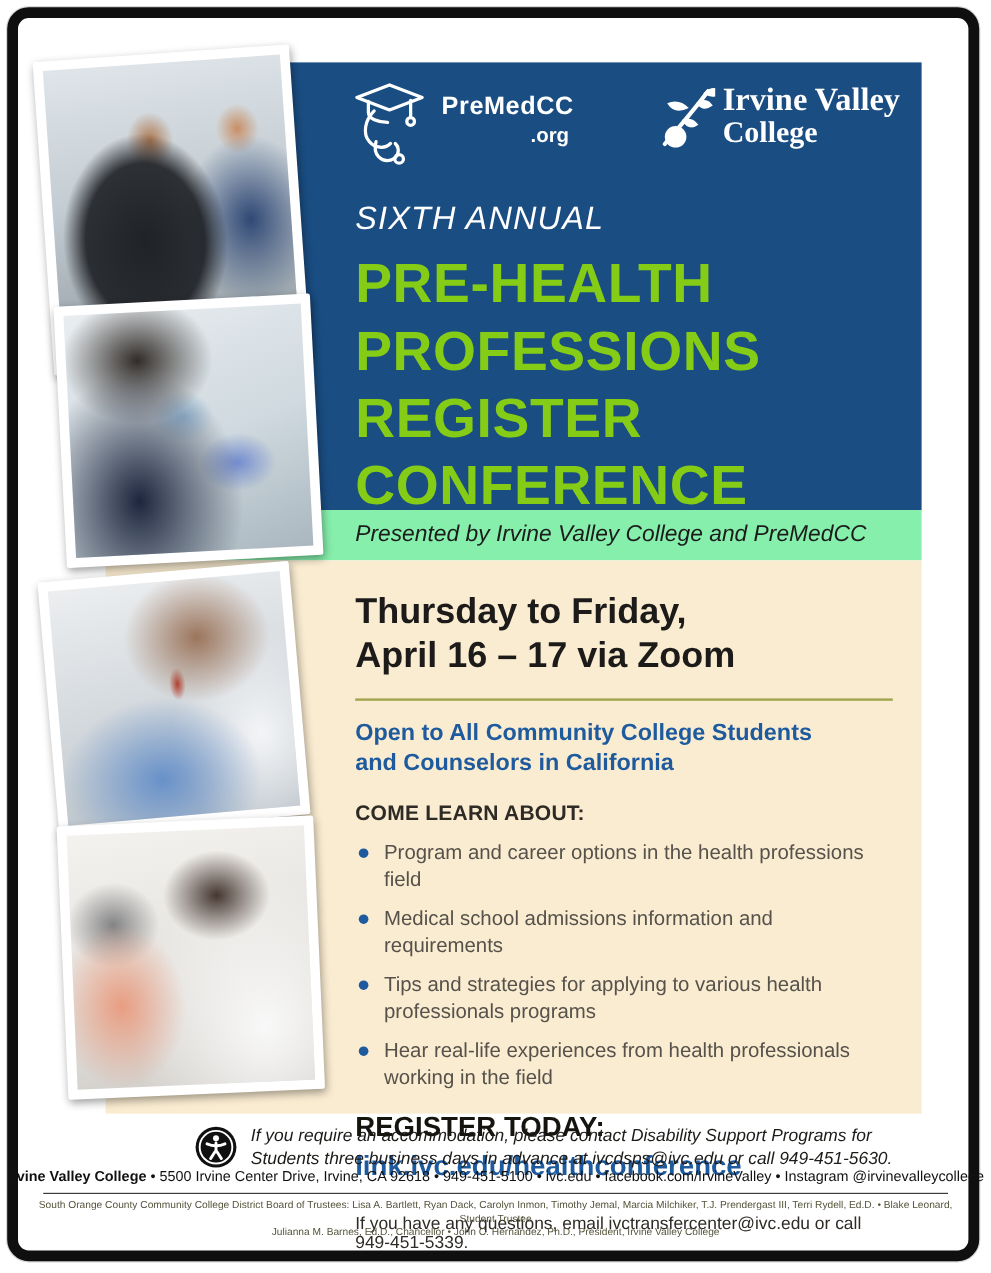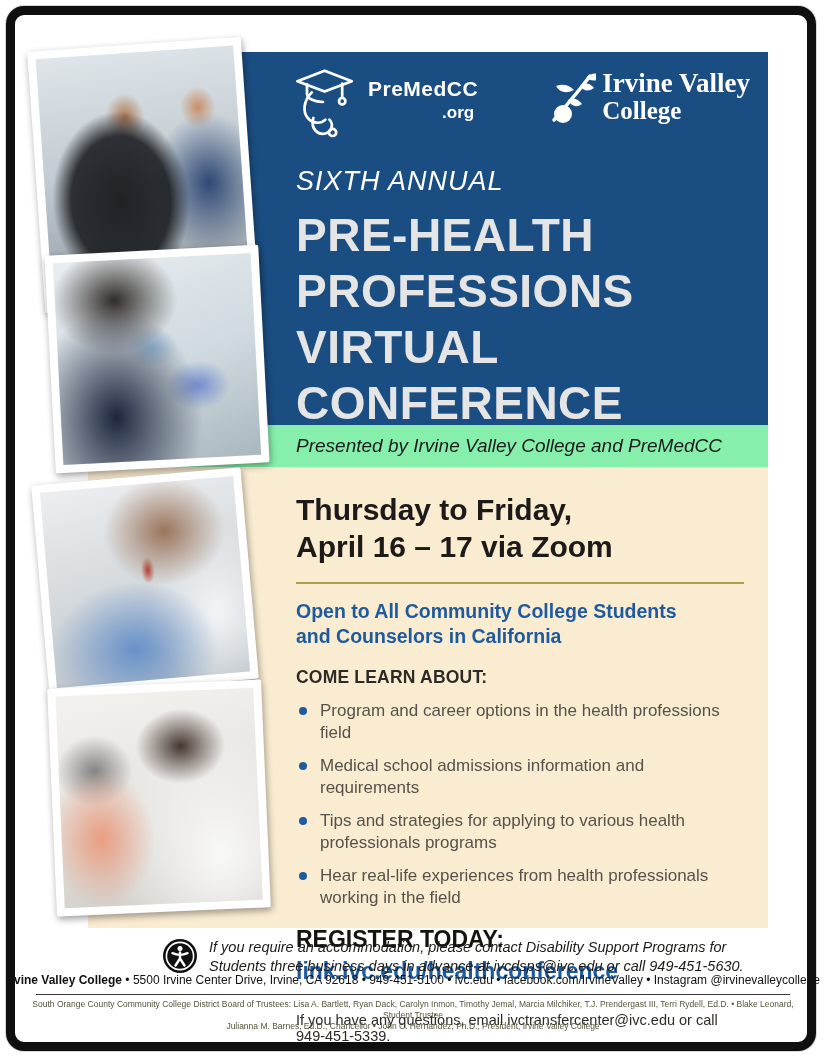--- a/index.html
+++ b/index.html
@@ -26,21 +26,21 @@
   .premed-text{margin-top:16px;margin-left:4px;color:#fff;line-height:1;}
   .premed-name{font-size:21px;font-weight:bold;letter-spacing:.5px;}
   .premed-org{font-size:17px;font-weight:bold;text-align:right;margin-top:5px;padding-right:4px;}
   .ivc-logo{display:flex;align-items:flex-start;margin-top:6px;}
   .ivc-text{color:#fff;font-family:"Liberation Serif",serif;font-weight:bold;
             line-height:1.02;margin-left:6px;margin-top:2px;}
   .ivc-line1{font-size:27px;}
   .ivc-line2{font-size:25px;}
 
   .kicker{color:#fff;font-style:italic;font-size:27px;letter-spacing:1px;margin-top:20px;}
-  .title{color:#e5e5e5;font-weight:bold;font-size:46px;line-height:56px;letter-spacing:.5px;margin-top:10px;}
+  .title{color:#84cc16;font-weight:bold;font-size:46px;line-height:56px;letter-spacing:.5px;margin-top:10px;}
 
   .presented{font-style:italic;font-size:19px;color:#1c1c1c;}
 
   .dates{font-weight:bold;font-size:30px;line-height:37px;color:#1c1b19;}
   .divider{border:0;border-top:2px solid #a3a44e;margin:17px 2px 15px 0;}
   .audience{font-weight:bold;font-size:19.5px;line-height:25px;color:#1e5a9e;}
   .learn{font-weight:bold;font-size:17.5px;color:#2e2b26;margin-top:18px;letter-spacing:.2px;}
   ul.bullets{list-style:none;margin:12px 0 0 0;padding:0;}
   ul.bullets li{position:relative;padding-left:24px;margin-bottom:11px;
                 font-size:17px;line-height:22px;color:#56524b;}
@@ -133,21 +133,21 @@
           <div class="ivc-line1">Irvine Valley</div>
           <div class="ivc-line2">College</div>
         </div>
       </div>
     </div>
 
     <div class="kicker">SIXTH ANNUAL</div>
     <div class="title">
       <div>PRE-HEALTH</div>
       <div>PROFESSIONS</div>
-      <div>VIRTUAL</div>
+      <div>REGISTER</div>
       <div>CONFERENCE</div>
     </div>
   </div>
 
   <div class="panel panel-green">
     <span class="presented">Presented by Irvine Valley College and PreMedCC</span>
   </div>
 
   <div class="panel panel-cream">
     <div class="dates">

